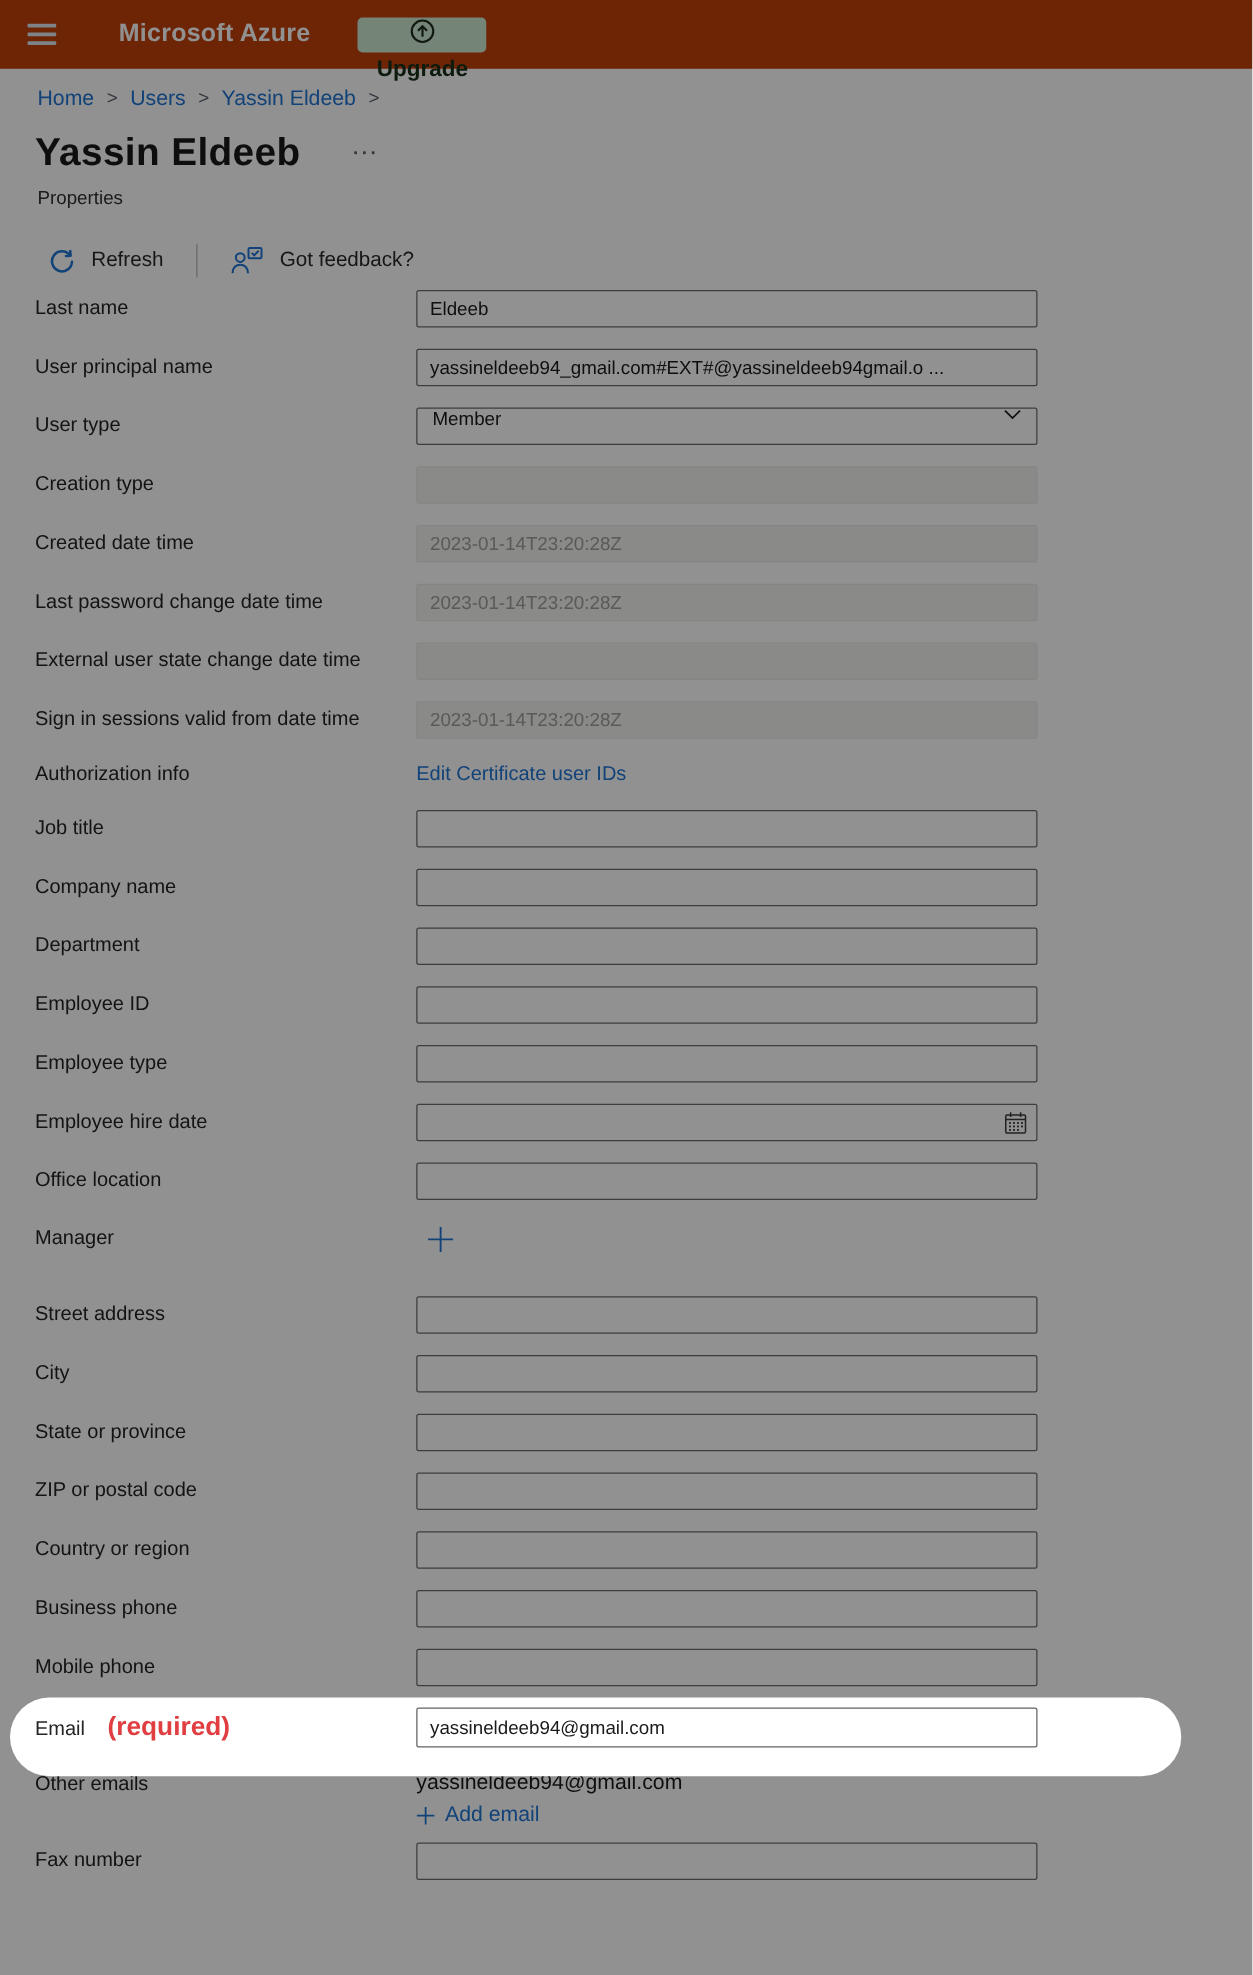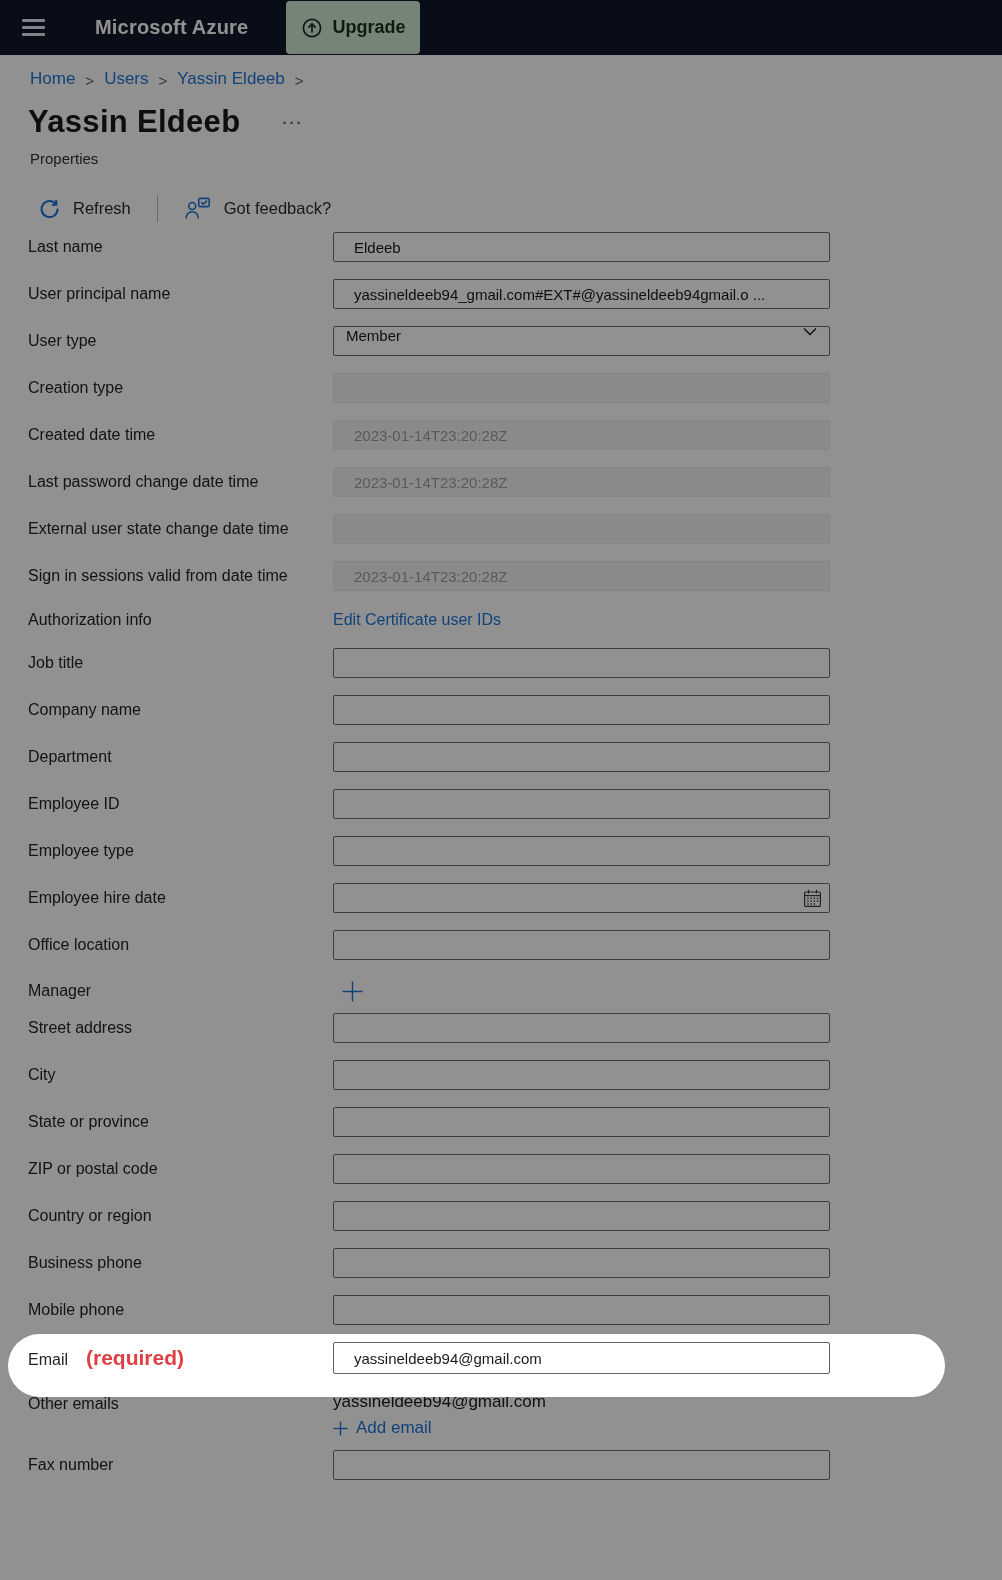--- a/index.html
+++ b/index.html
@@ -1,29 +1,29 @@
 <!DOCTYPE html>
 <html><head>
 <meta charset="utf-8">
 <style>
   html,body{margin:0;padding:0;background:#ffffff;}
   .page{position:relative;width:1002px;height:1580px;overflow:hidden;background:#ffffff;
         font-family:"Liberation Sans",sans-serif;-webkit-font-smoothing:antialiased;}
 
   
-  .topbar{position:absolute;top:0;left:0;right:0;height:55px;background:#0f172a;
+  .topbar{position:absolute;top:0;left:0;right:0;height:55px;background:#c2410c;
           display:flex;align-items:center;}
   .hamburger{margin-left:22px;width:23px;display:flex;flex-direction:column;gap:4px;cursor:pointer;}
   .hamburger span{display:block;height:3px;background:#dde6f0;border-radius:1px;}
   .brand{margin-left:50px;color:#ffffff;font-size:20px;font-weight:bold;letter-spacing:.2px;}
-  .upgrade{margin-left:38px;height:53px;padding:0 15px;background:#cde8cf;border-radius:4px;
-           display:flex;align-items:center;gap:9px;color:#17301a;font-weight:bold;font-size:18px;cursor:pointer;}
-
-  
-  .breadcrumb{position:absolute;top:69px;left:30px;display:flex;align-items:flex-end;gap:10px;font-size:17px;}
+  .upgrade{margin-left:38px;height:28px;padding:0 15px;background:#cde8cf;border-radius:4px;
+           display:flex;align-items:center;gap:9px;color:#17301a;font-weight:bold;font-size:18px;cursor:pointer;flex-direction:column;}
+
+  
+  .breadcrumb{position:absolute;top:69px;left:30px;display:flex;align-items:flex-start;gap:10px;font-size:17px;}
   .breadcrumb a{color:#1f74d4;text-decoration:none;cursor:pointer;}
   .breadcrumb .sep{color:#57606b;font-size:15px;padding-top:1px;}
 
   
   .title-row{position:absolute;top:104px;left:28px;display:flex;align-items:center;gap:42px;}
   .page-title{font-size:31px;font-weight:bold;color:#1b1a19;letter-spacing:.3px;}
   .more{color:#5f5d5b;font-size:15px;letter-spacing:2px;font-weight:bold;cursor:pointer;}
   .subtitle{position:absolute;top:150px;left:30px;font-size:15px;color:#323130;}
 
   
@@ -32,28 +32,28 @@
   .tb-item .tb-label{font-size:16.5px;color:#2b2a29;}
   .tb-divider{width:1px;height:27px;background:#b9b7b5;margin:0 26px;}
 
   
   .form{position:absolute;left:28px;top:232px;width:810px;}
   .row{display:flex;align-items:center;min-height:30px;margin-bottom:17px;}
   .lab{width:305px;flex-shrink:0;font-size:16px;color:#252423;display:flex;align-items:baseline;gap:18px;}
   .ctrl{width:497px;position:relative;display:flex;flex-direction:column;}
   input.txt{width:100%;height:30px;box-sizing:border-box;border:1px solid #6e6c6a;border-radius:2px;
             background:transparent;font-family:"Liberation Sans",sans-serif;font-size:15px;color:#1b1a19;
-            padding:0 20px;outline:none;}
+            padding:0 10px;outline:none;}
   .row-disabled input.txt{background:#f3f2f1;border-color:#eceae8;color:#a19f9d;}
   .sel{height:30px;box-sizing:border-box;border:1px solid #6e6c6a;border-radius:2px;display:flex;
        justify-content:space-between;padding:0 12px;font-size:15px;color:#1b1a19;cursor:pointer;}
   .row-link{min-height:23px;margin-bottom:17px;}
   a.cert-link{color:#1f74d4;font-size:16px;text-decoration:none;cursor:pointer;}
   .datebox .cal{position:absolute;right:8px;top:6px;cursor:pointer;}
-  .row-add{min-height:28px;margin-bottom:8px;align-items:center;}
+  .row-add{min-height:28px;margin-bottom:32px;align-items:center;}
   .plus-btn{padding-left:9px;cursor:pointer;display:flex;align-items:center;}
 
   
   .row-email{position:relative;z-index:60;min-height:32px;margin-bottom:18px;}
   .spotlight{position:absolute;left:-20px;top:-8px;width:937px;height:63px;background:#ffffff;
              border-radius:32px;z-index:-1;}
   .row-email input.txt{height:32px;background:#ffffff;border-color:#636363;}
   .req{color:#e03e41;font-weight:bold;font-size:21px;}
 
   

